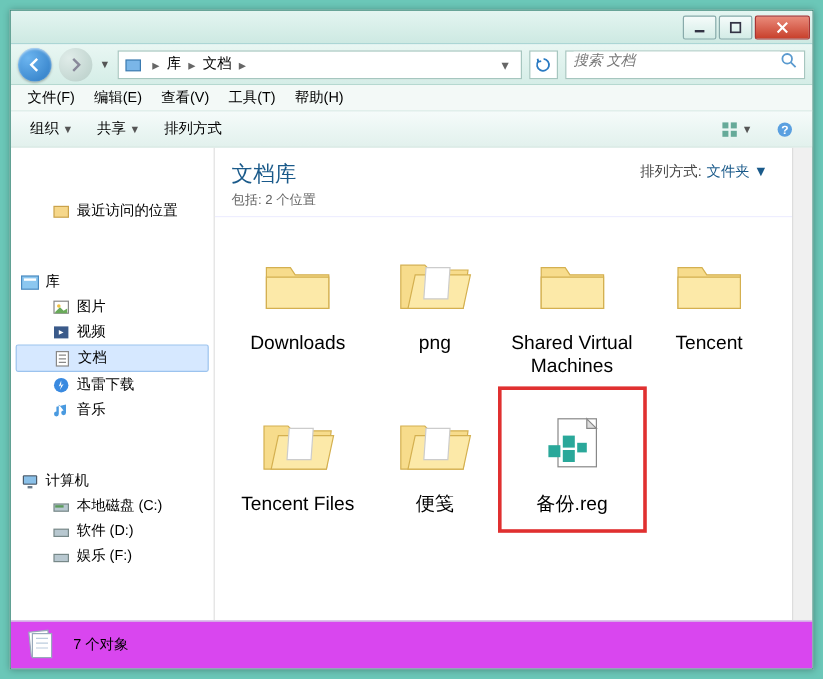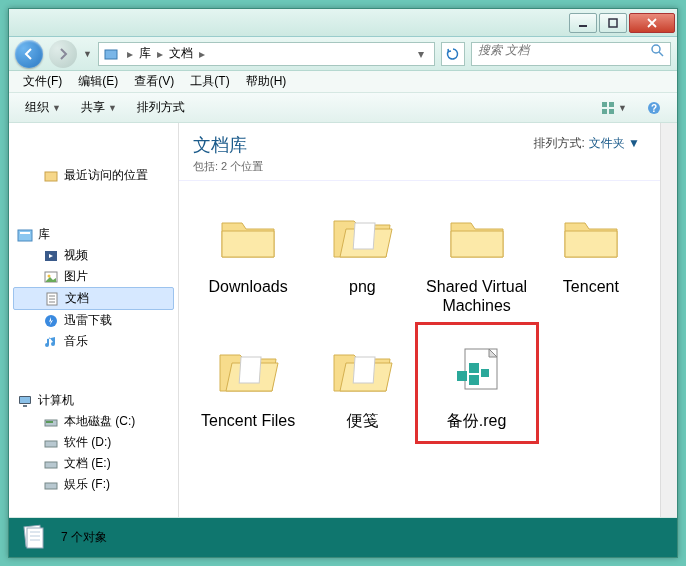--- a/index.html
+++ b/index.html
@@ -39,21 +39,21 @@
   .htitle { font-size: 18px; color: #1a5a8a; }
   .hsub { font-size: 11px; color: #666; margin-top: 2px; }
   .sortrow { position: absolute; right: 20px; top: 12px; font-size: 12px; color: #444; display: flex; align-items: center; gap: 4px; margin-left: 44px; }
   .sortlink { color: #1a5a8a; cursor: pointer; }
   .headerwrap { position: relative; }
   .grid { flex: 1; overflow: auto; padding: 14px; display: grid; grid-template-columns: repeat(4, 1fr); gap: 8px 4px; align-content: start; }
   .item { display: flex; flex-direction: column; align-items: center; text-align: center; font-size: 16px; padding: 6px 2px; cursor: pointer; }
   .item.highlight { outline: 3px solid #e03030; outline-offset: 4px; }
   .itemicon { width: 72px; height: 72px; display: flex; align-items: center; justify-content: center; margin-bottom: 4px; }
   .itemlabel { max-width: 110px; word-wrap: break-word; line-height: 1.2; }
-  .statusbar { height: 40px; border-top: 1px solid #d6e8e3; background: #0f766e; display: flex; align-items: center; padding: 0 10px; gap: 10px; font-size: 12px; }
+  .statusbar { height: 40px; border-top: 1px solid #d6e8e3; background: #d946ef; display: flex; align-items: center; padding: 0 10px; gap: 10px; font-size: 12px; }
   .sbicon { width: 32px; height: 32px; }
   .scrollbar { width: 17px; background: #f0f0f0; border-left: 1px solid #ddd; }
   
   .folder-svg { width: 64px; height: 56px; }
   .reg-svg { width: 56px; height: 56px; }
 </style>
 </head>
 <body>
 
 <div class="window">
@@ -167,32 +167,32 @@
       <div class="treegroup">
         <div class="treeitem root">
           <span class="ticon"><svg width="16" height="16">
                 <rect x="1" y="3" width="14" height="11" fill="#8cc7f0" stroke="#4a8ac0"></rect>
                 <rect x="3" y="5" width="10" height="2" fill="#fff"></rect>
               </svg></span>
           <span>库</span>
         </div>
         <div class="treeitem child">
             <span class="ticon"><svg width="16" height="16">
-                <rect x="2" y="3" width="12" height="10" fill="#3a5a8a"></rect>
-                <polygon points="6,6 6,10 10,8" fill="#fff"></polygon>
-              </svg></span>
-            <span>视频</span>
-          </div>
-        <div class="treeitem child">
-            <span class="ticon"><svg width="16" height="16">
                 <rect x="2" y="3" width="12" height="10" fill="#fff" stroke="#888"></rect>
                 <circle cx="6" cy="7" r="1.5" fill="#f0c040"></circle>
                 <path d="M3 12 L7 8 L10 11 L13 9 L13 13 L3 13 Z" fill="#6aaa5a"></path>
               </svg></span>
             <span>图片</span>
+          </div>
+        <div class="treeitem child">
+            <span class="ticon"><svg width="16" height="16">
+                <rect x="2" y="3" width="12" height="10" fill="#3a5a8a"></rect>
+                <polygon points="6,6 6,10 10,8" fill="#fff"></polygon>
+              </svg></span>
+            <span>视频</span>
           </div>
         <div class="treeitem selected">
             <span class="ticon"><svg width="16" height="16">
                 <rect x="3" y="2" width="10" height="12" fill="#fff" stroke="#888"></rect>
                 <line x1="5" y1="5" x2="11" y2="5" stroke="#888"></line>
                 <line x1="5" y1="8" x2="11" y2="8" stroke="#888"></line>
                 <line x1="5" y1="11" x2="11" y2="11" stroke="#888"></line>
               </svg></span>
             <span>文档</span>
           </div>
@@ -224,26 +224,20 @@
                 <rect x="2" y="6" width="12" height="6" fill="#b8c8d0" stroke="#788"></rect>
                 <rect x="3" y="7" width="7" height="2" fill="#5a9a5a"></rect>
               </svg></span>
             <span>本地磁盘 (C:)</span>
           </div>
         <div class="treeitem child">
             <span class="ticon"><svg width="16" height="16">
                 <rect x="2" y="6" width="12" height="6" fill="#b8c8d0" stroke="#788"></rect>
               </svg></span>
             <span>软件 (D:)</span>
-          </div>
-        <div class="treeitem child">
-            <span class="ticon"><svg width="16" height="16">
-                <rect x="2" y="6" width="12" height="6" fill="#b8c8d0" stroke="#788"></rect>
-              </svg></span>
-            <span>文档 (E:)</span>
           </div>
         <div class="treeitem child">
             <span class="ticon"><svg width="16" height="16">
                 <rect x="2" y="6" width="12" height="6" fill="#b8c8d0" stroke="#788"></rect>
               </svg></span>
             <span>娱乐 (F:)</span>
           </div>
       </div>
     </div>
 

